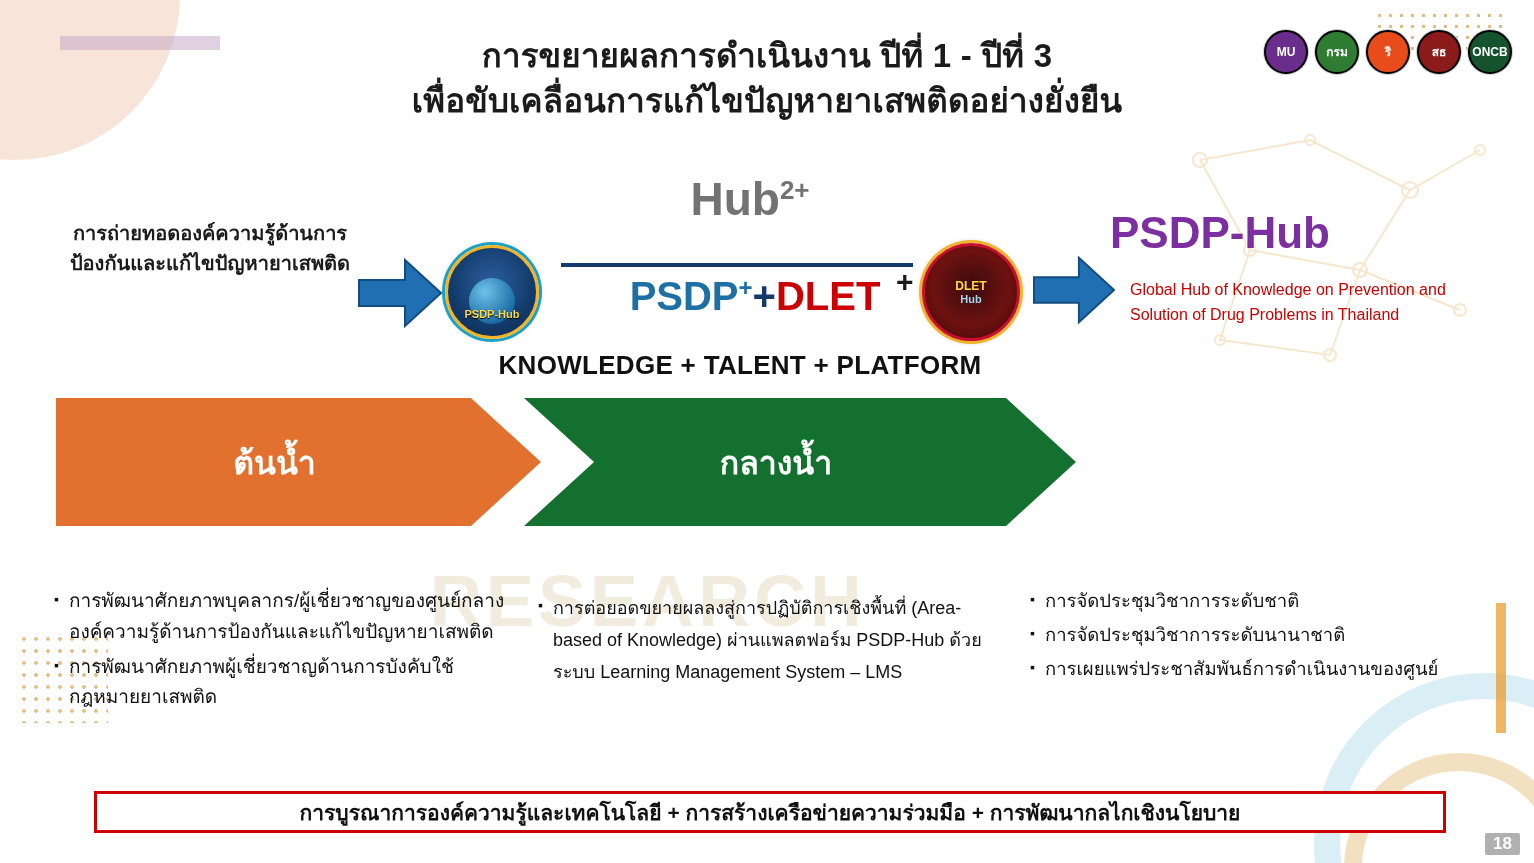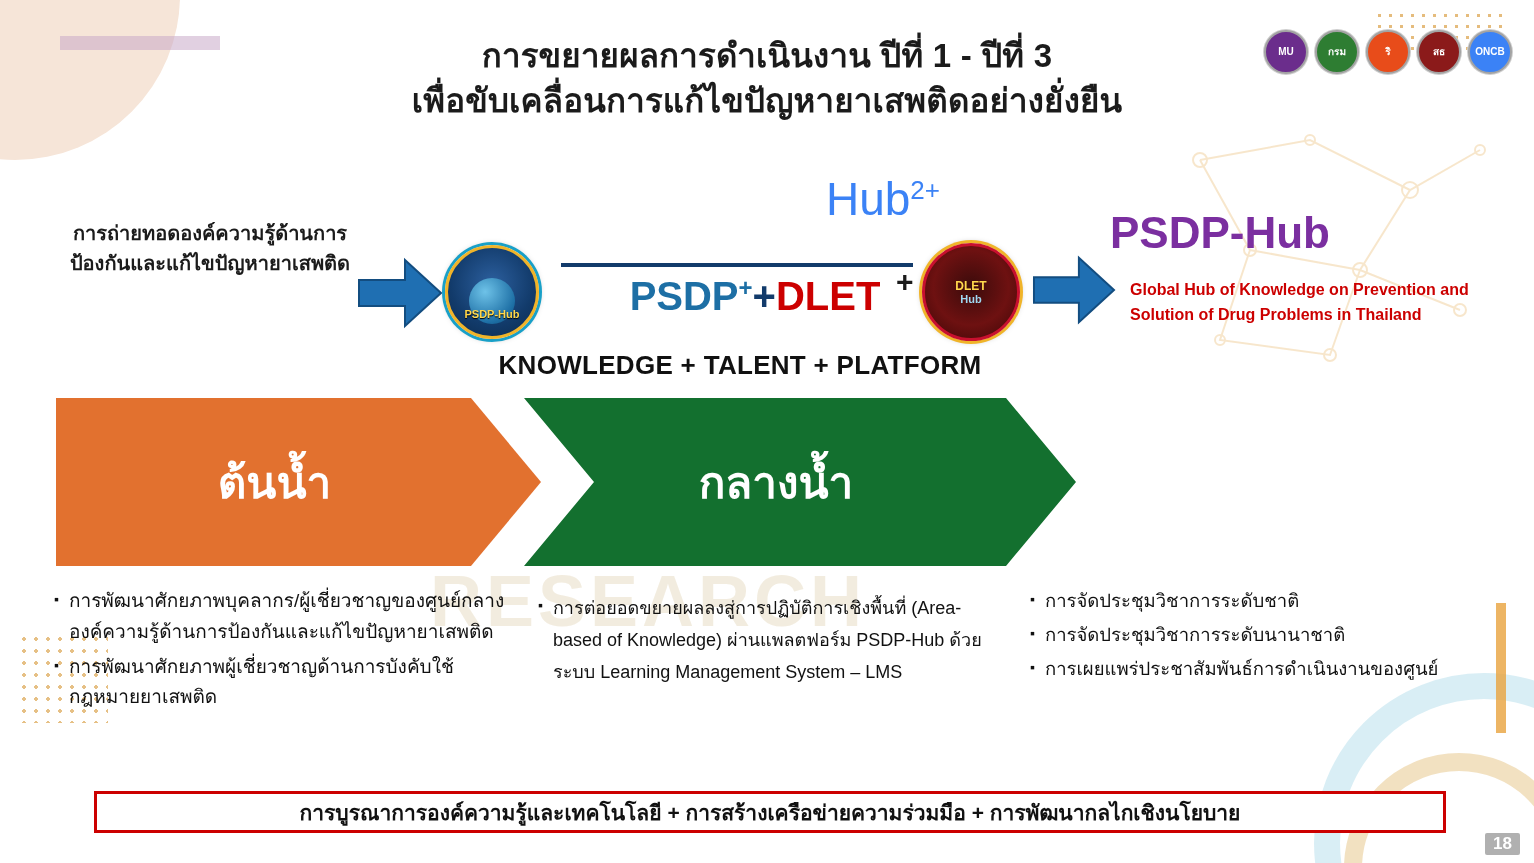--- a/index.html
+++ b/index.html
@@ -61,29 +61,29 @@
   .title-line {
     font-size: 33px; font-weight: bold; color: #1b1b1b; line-height: 1.35;
     letter-spacing: .2px;
   }
 
   
   .logo-row { position: absolute; right: 22px; top: 30px; display: flex; gap: 7px; z-index: 6; }
   .logo {
     width: 44px; height: 44px; border-radius: 50%;
     display: flex; align-items: center; justify-content: center;
-    font-size: 10px; font-weight: bold; color: #fff; text-align: center; line-height: 1.05;
-    border: 2px solid #a3a3a3; box-shadow: 0 0 0 1px #cfcfcf;
+    font-size: 12px; font-weight: bold; color: #fff; text-align: center; line-height: 1.05;
+    border: 2px solid #000000; box-shadow: 0 0 0 1px #cfcfcf;
     overflow: hidden;
   }
   .logo.l1 { background: #6b2d8c; }
   .logo.l2 { background: #2e7d32; }
   .logo.l3 { background: #e84c1a; }
   .logo.l4 { background: #8b1a1a; }
-  .logo.l5 { background: #3b82f6; }
+  .logo.l5 { background: #14532d; }
 
   
   .left-caption {
     position: absolute; left: 60px; top: 218px; width: 300px;
     text-align: center; font-size: 20px; font-weight: bold; color: #1b1b1b; line-height: 1.5;
     z-index: 4;
   }
 
   .arrow-blue {
     position: absolute; z-index: 5;
@@ -114,22 +114,22 @@
     background: radial-gradient(circle at 50% 45%, #3a0b0b 0%, #6e1111 55%, #3b0606 100%);
     border: 3px solid #c8102e;
     box-shadow: 0 0 0 3px #f0b429, 0 0 6px rgba(0,0,0,.35);
     display: flex; flex-direction: column; align-items: center; justify-content: center;
     z-index: 5;
   }
   .badge-dlet .d1 { font-size: 12px; font-weight: bold; color: #ffd84d; }
   .badge-dlet .d2 { font-size: 11px; font-weight: bold; color: #9fd7f0; }
 
   .hub-title {
-    position: absolute; left: 560px; top: 172px; width: 380px; text-align: right;
-    font-size: 46px; font-weight: normal; color: #3b82f6; z-index: 4;
+    position: absolute; left: 560px; top: 172px; width: 380px; text-align: center;
+    font-size: 46px; font-weight: bold; color: #737373; z-index: 4;
   }
   .hub-title sup { font-size: 26px; }
 
   .hub-rule {
     position: absolute; left: 561px; top: 263px; width: 352px; height: 4px;
     background: #123b6b; z-index: 4;
   }
 
   .formula {
     position: absolute; left: 540px; top: 274px; width: 400px; text-align: center;
@@ -149,30 +149,30 @@
     position: absolute; left: 420px; top: 350px; width: 640px; text-align: center;
     font-size: 26px; font-weight: bold; color: #111; z-index: 4; letter-spacing: .3px;
   }
 
   .psdp-hub-title {
     position: absolute; left: 1110px; top: 208px; width: 400px;
     font-size: 44px; font-weight: bold; color: #7b2fa0; z-index: 4;
   }
   .psdp-hub-sub {
     position: absolute; left: 1130px; top: 278px; width: 365px;
-    font-size: 16px; font-weight: bold; color: #cc0000; line-height: 1.55;
+    font-size: 16px; font-weight: normal; color: #cc0000; line-height: 1.55;
     z-index: 4;
   }
 
   
   .chev-row { position: absolute; left: 0; top: 398px; width: 1534px; height: 176px; z-index: 3; }
   .chev {
-    position: absolute; top: 0; height: 168px;
+    position: absolute; top: 0; height: 128px;
     display: flex; align-items: center; justify-content: center;
-    color: #fff; font-size: 44px; font-weight: bold;
+    color: #fff; font-size: 32px; font-weight: bold;
     clip-path: polygon(0 0, calc(100% - 70px) 0, 100% 50%, calc(100% - 70px) 100%, 0 100%);
   }
   .chev.c1 { left: 56px;  width: 485px; background: #e2712f; }
   .chev.c2 { left: 524px; width: 552px; background: #13702f;
              clip-path: polygon(0 0, calc(100% - 70px) 0, 100% 50%, calc(100% - 70px) 100%, 0 100%, 70px 50%); }
   .chev.c3 { left: 1004px; width: 520px; background: #1e9ad0;
              clip-path: polygon(0 0, calc(100% - 70px) 0, 100% 50%, calc(100% - 70px) 100%, 0 100%, 70px 50%); }
   .chev span { margin-right: 48px; }
 
   

